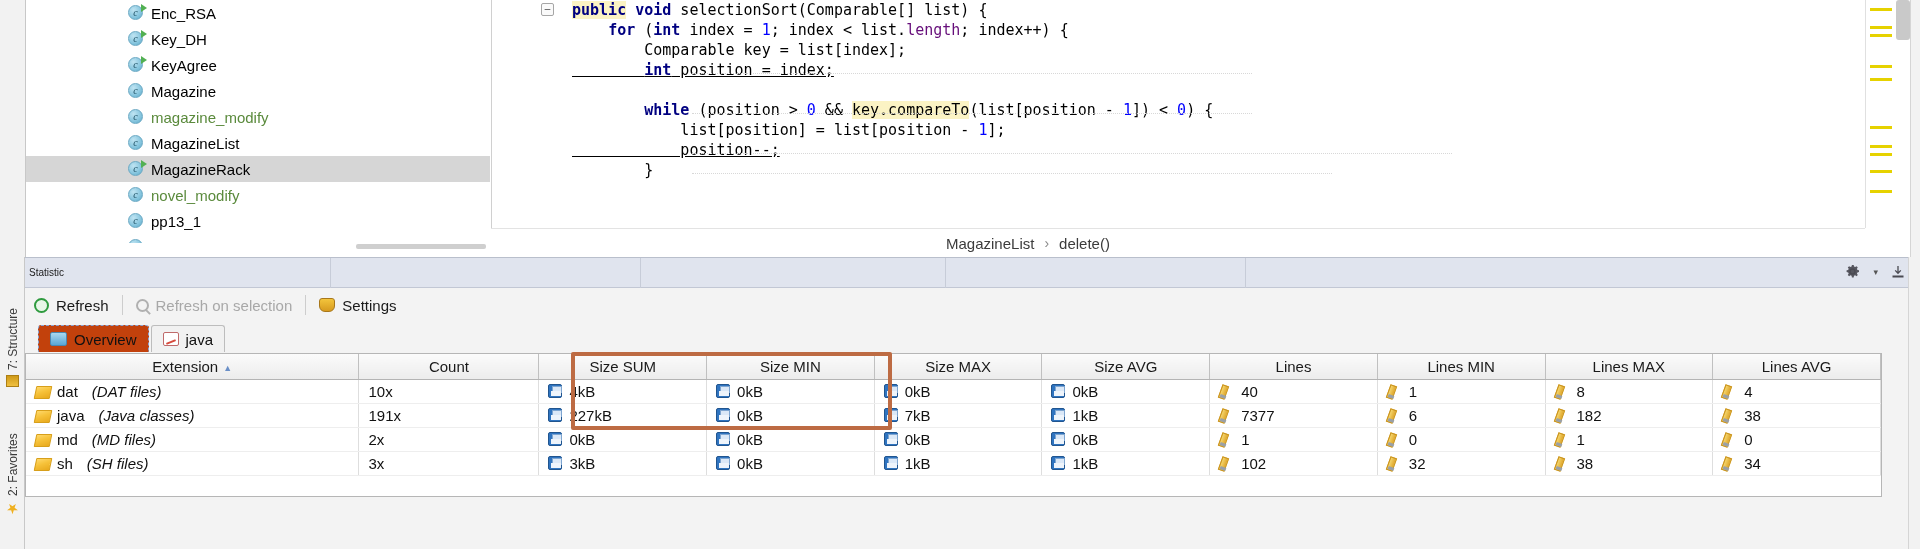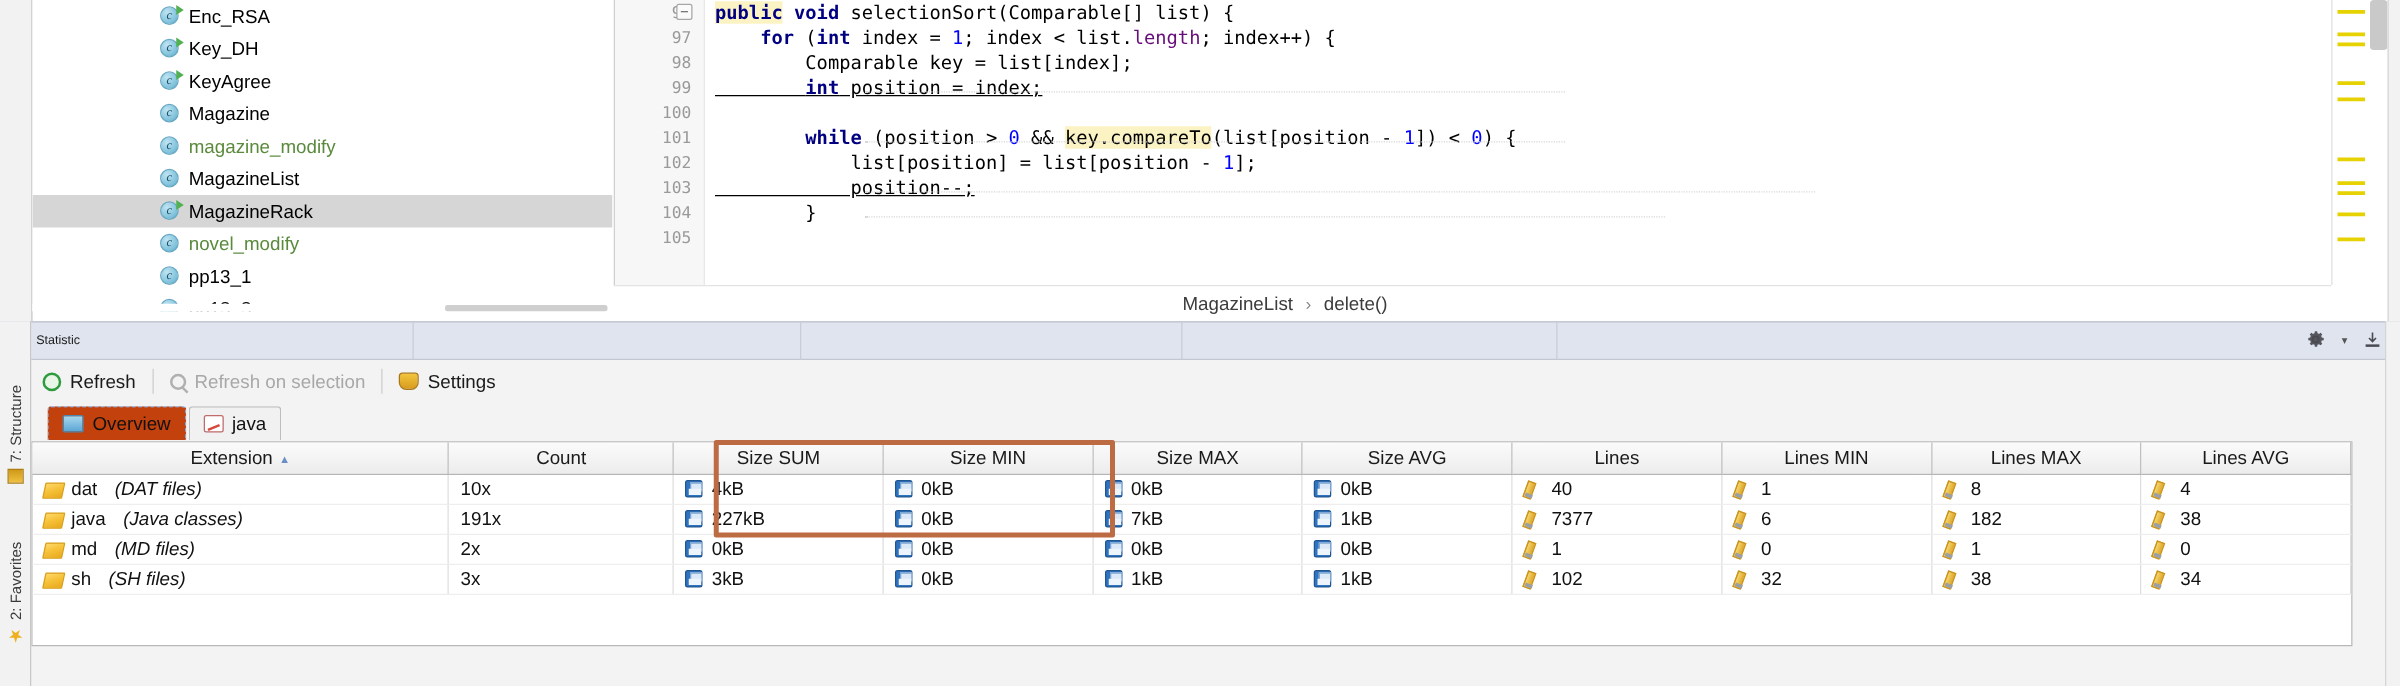--- a/index.html
+++ b/index.html
@@ -124,21 +124,21 @@
     background:#f1f1f1; border-radius:3px 3px 0 0; margin-right:2px;
   }
   .stab:first-child { margin-left:38px; }
   .stab.active { background:#c2410c; border:1px dashed #8aa6d6; border-bottom:none; }
   .ic-overview { width:17px;height:14px; background:linear-gradient(180deg,#a9d7ef 0%, #5aa6d4 100%); border:1px solid #4b87b0; border-radius:2px; }
   .ic-java { width:16px;height:14px; background:#ffffff; border:1px solid #c06a6a; border-radius:2px; position:relative; }
   .ic-java::after { content:''; position:absolute; left:2px; bottom:2px; width:10px;height:2px; background:#d64a3c; transform:rotate(-22deg); }
 
   
   .table-wrap {
-    position:absolute; left:25px; top:96px; width:1857px; height:164px;
+    position:absolute; left:25px; top:96px; width:1857px; height:144px;
     background:#ffffff; border:1px solid #b6b6b6;
   }
   table.stat { border-collapse:collapse; width:100%; table-layout:fixed; }
   table.stat th {
     height:25px; background:linear-gradient(180deg,#fbfbfb,#ececec);
     border-right:1px solid #c0c0c0; border-bottom:1px solid #b4b4b4;
     font-weight:normal; font-size:15px; color:#1a1a1a; text-align:center;
   }
   table.stat th .sortmark { font-size:9px; color:#6a8fc7; margin-left:5px; vertical-align:middle; }
   table.stat td {
@@ -257,32 +257,20 @@
             <span class="disc">c</span>
           </span>
           <span class="tree-label">pp13_3</span>
         </div>
       </div>
     <div class="tree-hscroll">
         <i></i>
       </div>
 
     <div id="editor">
-      <div class="gutter">
-          <span class="lineno" style="top: 3px;">96</span>
-          <span class="lineno" style="top: 23px;">97</span>
-          <span class="lineno" style="top: 43px;">98</span>
-          <span class="lineno" style="top: 63px;">99</span>
-          <span class="lineno" style="top: 83px;">100</span>
-          <span class="lineno" style="top: 103px;">101</span>
-          <span class="lineno" style="top: 123px;">102</span>
-          <span class="lineno" style="top: 143px;">103</span>
-          <span class="lineno" style="top: 163px;">104</span>
-          <span class="lineno" style="top: 183px;">105</span>
-        </div>
       <div class="code-lines">
           <div class="cline" style="top: 0px;"><span class="hl-decl"><span class="kw">public</span></span> <span class="kw">void</span> selectionSort(Comparable[] list) {<span class="fold">−</span></div>
           <div class="cline" style="top: 20px;">    <span class="kw">for</span> (<span class="kw">int</span> index = <span class="num">1</span>; index &lt; list.<span class="fld">length</span>; index++) {</div>
           <div class="cline" style="top: 40px;">        Comparable key = list[index];</div>
           <div class="cline" style="top: 60px; text-decoration: underline;">        <span class="kw">int</span> position = index;</div>
           <div class="cline" style="top: 80px;"></div>
           <div class="cline" style="top: 100px;">        <span class="kw">while</span> (position &gt; <span class="num">0</span> &amp;&amp; <span class="hl-ident">key.compareTo</span>(list[position - <span class="num">1</span>]) &lt; <span class="num">0</span>) {</div>
           <div class="cline" style="top: 120px;">            list[position] = list[position - <span class="num">1</span>];</div>
           <div class="cline" style="top: 140px; text-decoration: underline;">            position--;</div>
           <div class="cline" style="top: 160px;">        }</div>

